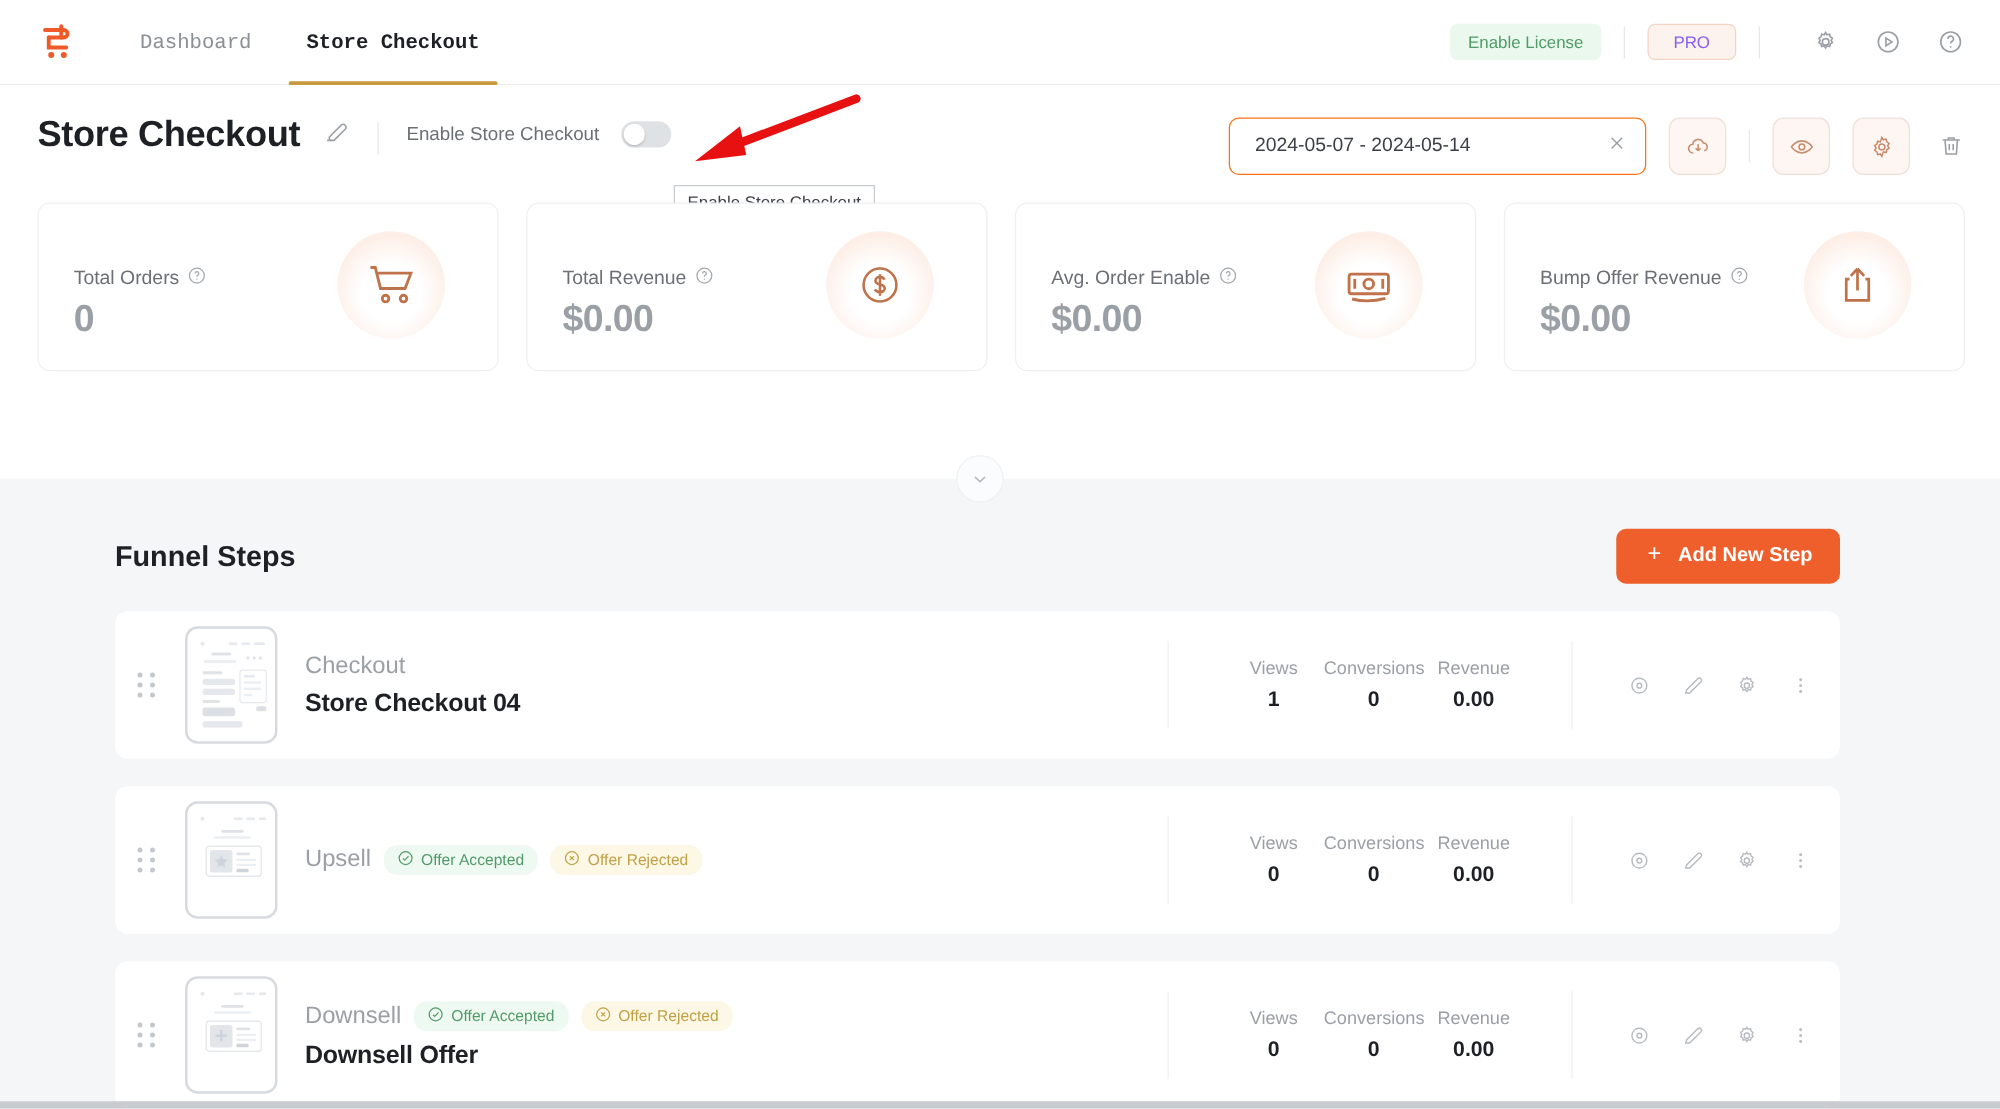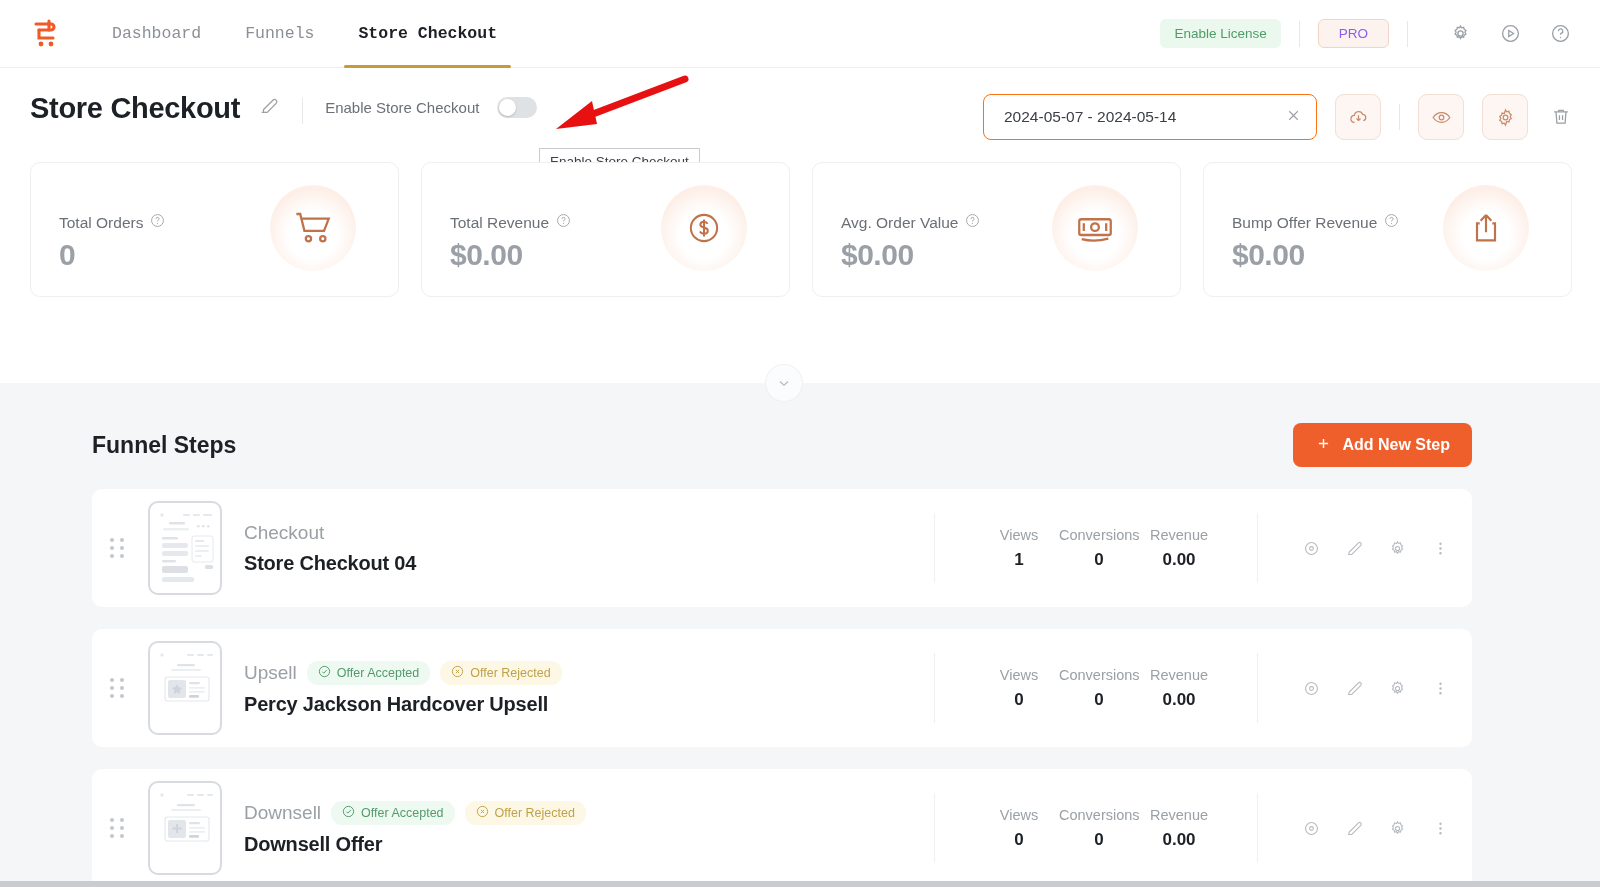--- a/index.html
+++ b/index.html
@@ -145,23 +145,20 @@
       <circle cx="13" cy="27" r="2.4" fill="#ef5a28"></circle>
       <circle cx="23" cy="27" r="2.4" fill="#ef5a28"></circle>
       <path d="M21 4 v9" stroke="#ef5a28" stroke-width="3.1" stroke-linecap="round"></path>
     </svg>
   </div>
 
   <div class="nav">
     <div class="nav-item">
         <span>Dashboard</span>
       </div>
-    <div class="nav-item">
-        <span>Funnels</span>
-      </div>
     <div class="nav-item active">
         <span>Store Checkout</span>
       </div>
   </div>
 
   <div class="top-right">
     <div class="pill pill-license">Enable License</div>
     <div class="vdiv"></div>
     <div class="pill pill-pro">PRO</div>
     <div class="vdiv"></div>
@@ -286,21 +283,21 @@
       <svg width="38" height="38" viewBox="0 0 24 24" fill="none" stroke="currentColor" stroke-width="1.3">
         <circle cx="12" cy="12" r="8.3"></circle>
         <path d="M14.3 9.3c-.5-.9-1.4-1.3-2.4-1.3-1.2 0-2.2.7-2.2 1.8 0 1.2 1.1 1.6 2.3 1.9 1.3.3 2.4.8 2.4 2 0 1.2-1.1 1.9-2.4 1.9-1.2 0-2.1-.5-2.6-1.4M12 6.6v10.8"></path>
       </svg>
     </div>
   </div>
 
   <div class="kpi">
     <div>
       <div class="kpi-label">
-        <span>Avg. Order Value</span>
+        <span>Avg. Order Enable</span>
         <span>
           <svg width="15" height="15" viewBox="0 0 24 24" fill="none" stroke="#a3a8ad" stroke-width="1.6">
               <circle cx="12" cy="12" r="9.5"></circle>
               <path d="M9.7 9.4a2.4 2.4 0 1 1 3.2 2.2c-.6.3-.9.8-.9 1.5v.3"></path>
               <circle cx="12" cy="16.5" r=".9" fill="#a3a8ad" stroke="none"></circle>
             </svg>
         </span>
       </div>
       <div class="kpi-value">$0.00</div>
     </div>
@@ -478,21 +475,20 @@
             <span>Offer Accepted</span>
           </span>
           <span class="badge badge-rej">
             <span><svg width="13" height="13" viewBox="0 0 24 24" fill="none" stroke="#c0a147" stroke-width="1.8">
                   <circle cx="12" cy="12" r="9.5"></circle>
                   <path d="M9 9l6 6M15 9l-6 6"></path>
                 </svg></span>
             <span>Offer Rejected</span>
           </span>
         </div>
-        <div class="step-name">Percy Jackson Hardcover Upsell</div>
       </div>
       <div class="stats">
         <div class="stat">
           <div class="stat-k">Views</div>
           <div class="stat-v">0</div>
         </div>
         <div class="stat">
           <div class="stat-k">Conversions</div>
           <div class="stat-v">0</div>
         </div>

